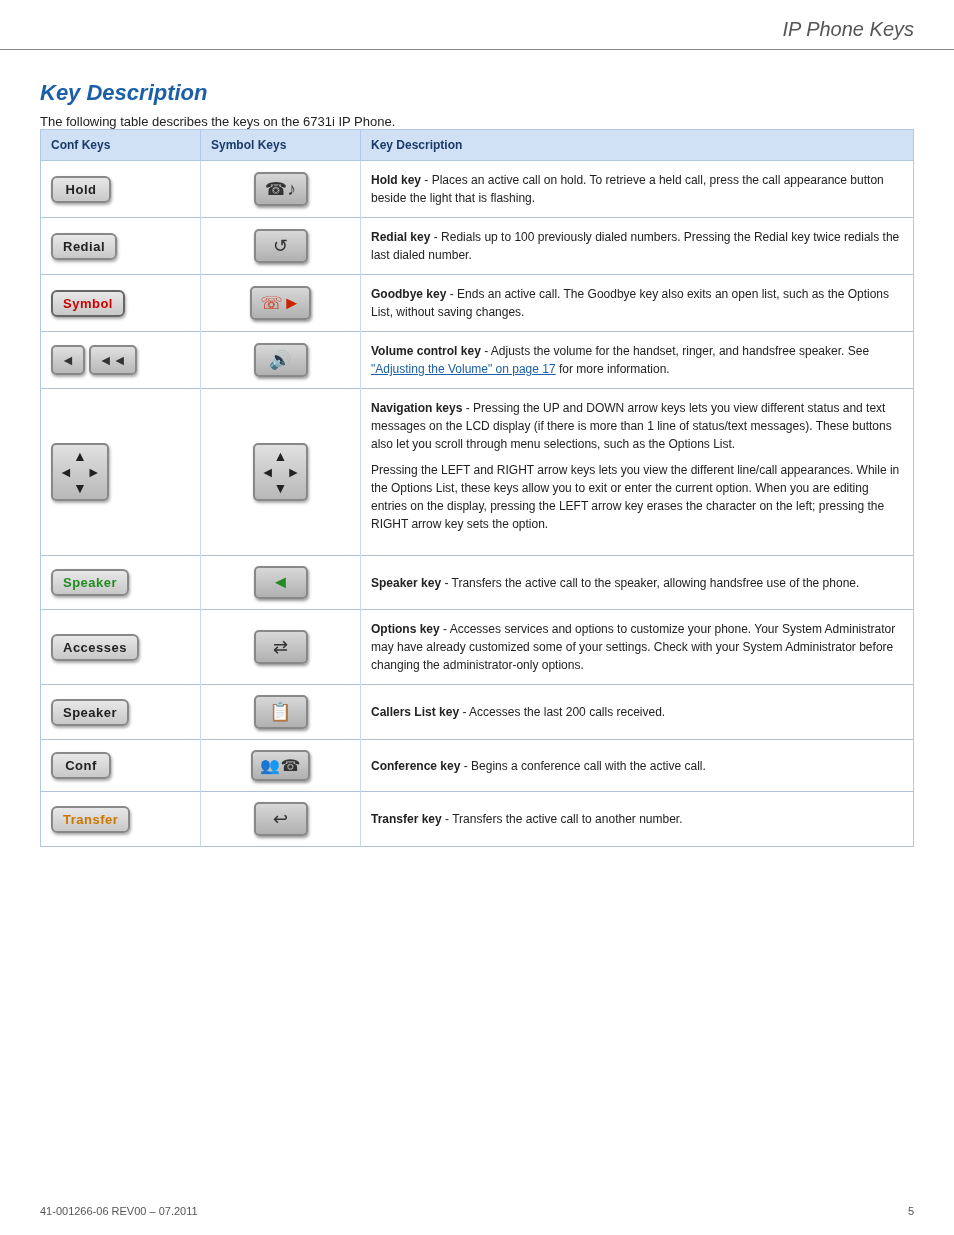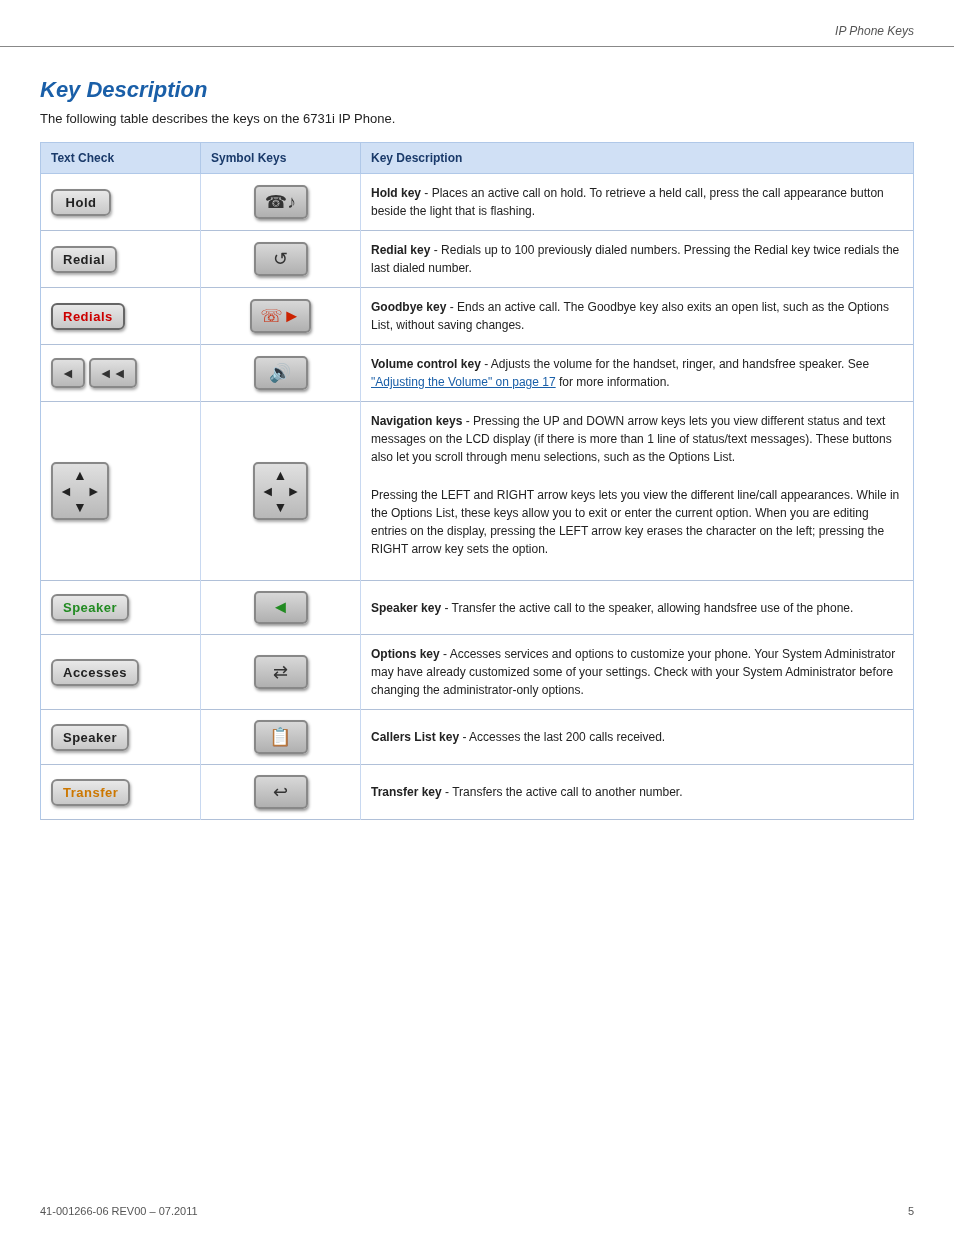--- a/index.html
+++ b/index.html
@@ -7,39 +7,38 @@
       background: #fff;
       font-family: Arial, Helvetica, sans-serif;
       font-size: 12px;
       color: #222;
       width: 954px;
       min-height: 1235px;
       position: relative;
     }
     .page-header {
       text-align: right;
-      padding: 24px 40px 8px 40px;
-      font-size: 12px;
+      padding: 18px 40px 8px 40px;
+      font-size: 20px;
       color: #555;
       border-bottom: 1px solid #888;
       font-style: italic;
     }
     .page-content {
       padding: 30px 40px 40px 40px;
     }
     .section-title {
       font-size: 22px;
       font-weight: bold;
       font-style: italic;
       color: #1a5fa8;
       margin-bottom: 8px;
     }
     .section-intro {
       font-size: 13px;
-      margin-bottom: 16px;
       color: #222;
     }
     table {
       width: 100%;
       border-collapse: collapse;
       table-layout: fixed;
     }
     thead tr {
       background: #d0e0f5;
     }
@@ -168,38 +167,38 @@
       right: 40px;
       display: flex;
       justify-content: space-between;
       font-size: 11px;
       color: #555;
     }
     .nav-description {
       font-size: 12px;
       line-height: 1.5;
     }
-    .nav-description p { margin-bottom: 20px; }
+    .nav-description p { margin-bottom: 8px; }
     .nav-description p:last-child { margin-bottom: 12px; }
   </style>
 </head>
 <body>
 
 <div class="page-header">
   <span>IP Phone Keys</span>
 </div>
 
 <div class="page-content">
   <div class="section-title">Key Description</div>
   <div class="section-intro">The following table describes the keys on the 6731i IP Phone.</div>
 
   <table>
     <thead>
       <tr>
-        <th>Text Check</th>
+        <th>Conf Keys</th>
         <th>Symbol Keys</th>
         <th>Key Description</th>
       </tr>
     </thead>
     <tbody>
 
       <tr>
         <td>
           <span class="key-btn">Hold</span>
         </td>
@@ -218,21 +217,21 @@
         <td class="symbol-cell">
           <span class="symbol-img">↺</span>
         </td>
         <td class="description-cell">
           <span class="key-term">Redial key</span><span> - Redials up to 100 previously dialed numbers. Pressing the Redial key twice redials the last dialed number.</span>
         </td>
       </tr>
 
       <tr>
         <td>
-          <span class="key-btn goodbye">Redials</span>
+          <span class="key-btn goodbye">Symbol</span>
         </td>
         <td class="symbol-cell">
           <span class="symbol-img red-phone">☏►</span>
         </td>
         <td class="description-cell">
           <span class="key-term">Goodbye key</span><span> - Ends an active call. The Goodbye key also exits an open list, such as the Options List, without saving changes.</span>
         </td>
       </tr>
 
       <tr>
@@ -290,21 +289,21 @@
       </tr>
 
       <tr>
         <td>
           <span class="key-btn speaker">Speaker</span>
         </td>
         <td class="symbol-cell">
           <span class="symbol-img green-speaker">◄</span>
         </td>
         <td class="description-cell">
-          <span class="key-term">Speaker key</span><span> - Transfer the active call to the speaker, allowing handsfree use of the phone.</span>
+          <span class="key-term">Speaker key</span><span> - Transfers the active call to the speaker, allowing handsfree use of the phone.</span>
         </td>
       </tr>
 
       <tr>
         <td>
           <span class="key-btn">Accesses</span>
         </td>
         <td class="symbol-cell">
           <span class="symbol-img">⇄</span>
         </td>
@@ -318,20 +317,31 @@
           <span class="key-btn">Speaker</span>
         </td>
         <td class="symbol-cell">
           <span class="symbol-img">📋</span>
         </td>
         <td class="description-cell">
           <span class="key-term">Callers List key</span><span> - Accesses the last 200 calls received.</span>
         </td>
       </tr>
 
+      <tr>
+        <td>
+          <span class="key-btn">Conf</span>
+        </td>
+        <td class="symbol-cell">
+          <span class="conf-symbol">👥☎</span>
+        </td>
+        <td class="description-cell">
+          <span class="key-term">Conference key</span><span> - Begins a conference call with the active call.</span>
+        </td>
+      </tr>
 
       <tr>
         <td>
           <span class="key-btn transfer">Transfer</span>
         </td>
         <td class="symbol-cell">
           <span class="symbol-img">↩</span>
         </td>
         <td class="description-cell">
           <span class="key-term">Transfer key</span><span> - Transfers the active call to another number.</span>

